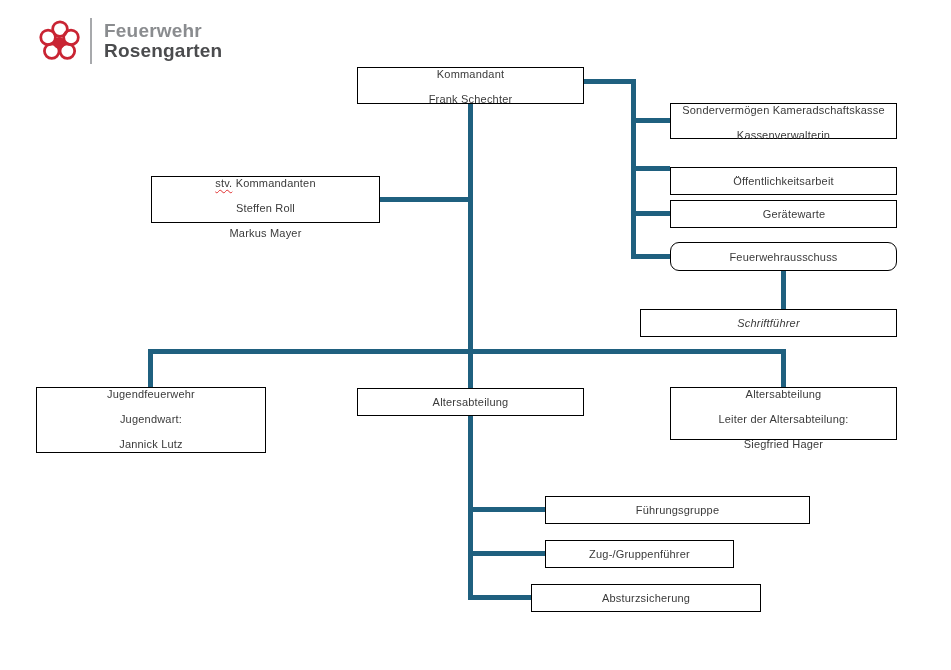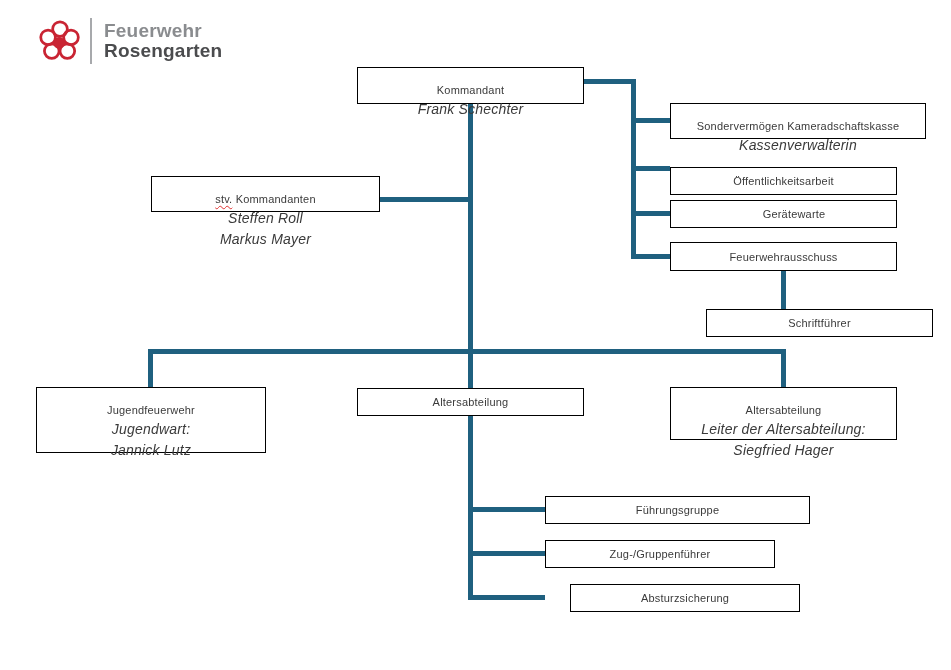--- a/index.html
+++ b/index.html
@@ -23,23 +23,23 @@
   .line{position:absolute;background:var(--connector,#1f607f);}
   
   .node{
     position:absolute;
     background:#ffffff;
     border:1px solid var(--border,#000);
     box-sizing:border-box;
     text-align:center;
   }
   .node .title{font-size:11px;color:var(--text,#3a3a3a);letter-spacing:.2px;}
-  .node .sub{font-size:14px;color:var(--text,#3a3a3a);margin-top:5px;letter-spacing:.2px;font-style:italic;}
+  .node .sub{font-size:11px;color:var(--text,#3a3a3a);margin-top:13px;letter-spacing:.2px;}
   .node.center-one{display:flex;align-items:center;justify-content:center;}
-  .node.multi{padding-top:16px;}
+  .node.multi{padding-top:0;}
   .misspelled{
     text-decoration:underline;
     text-decoration-style:wavy;
     text-decoration-color:#e03131;
     text-decoration-thickness:1px;
     text-underline-offset:2px;
   }
 </style>
 </head>
 <body>
@@ -85,42 +85,42 @@
 
   <div class="line" style="left:468px;top:507px;width:77px;height:5px;"></div>
   <div class="line" style="left:468px;top:551px;width:77px;height:5px;"></div>
   <div class="line" style="left:468px;top:595px;width:77px;height:5px;"></div>
 
   <div class="node multi" style="left:357px;top:67px;width:227px;height:37px;">
     <div class="title">Kommandant</div>
     <div class="sub">Frank Schechter</div>
   </div>
 
-  <div class="node multi" style="left:670px;top:103px;width:256px;height:36px;">
+  <div class="node multi" style="left:670px;top:103px;width:227px;height:36px;">
     <div class="title">Sondervermögen Kameradschaftskasse</div>
     <div class="sub">Kassenverwalterin</div>
   </div>
 
   <div class="node center-one" style="left:670px;top:155px;width:227px;height:28px;margin-top:12px;">
     <div class="title">Öffentlichkeitsarbeit</div>
   </div>
 
   <div class="node center-one" style="left:670px;top:200px;width:227px;height:28px;padding-left:21px;">
     <div class="title">Gerätewarte</div>
   </div>
 
-  <div class="node center-one" style="left:670px;top:242px;width:227px;height:29px;">
+  <div class="node center-one" style="left:670px;top:242px;width:227px;height:29px;border-radius:9px;">
     <div class="title">Feuerwehrausschuss</div>
   </div>
 
-  <div class="node center-one" style="left:706px;top:309px;width:227px;height:28px;">
+  <div class="node center-one" style="left:640px;top:309px;width:257px;height:28px;font-style:italic;">
     <div class="title">Schriftführer</div>
   </div>
 
-  <div class="node multi" style="left:151px;top:176px;width:229px;height:36px;">
+  <div class="node multi" style="left:151px;top:176px;width:229px;height:47px;">
     <div class="title"><span class="misspelled">stv.</span><span> Kommandanten</span></div>
     <div class="sub">Steffen Roll</div>
     <div class="sub">Markus Mayer</div>
   </div>
 
   <div class="node multi" style="left:36px;top:387px;width:230px;height:66px;">
     <div class="title">Jugendfeuerwehr</div>
     <div class="sub">Jugendwart:</div>
     <div class="sub">Jannick Lutz</div>
   </div>
@@ -132,21 +132,21 @@
   <div class="node multi" style="left:670px;top:387px;width:227px;height:53px;">
     <div class="title">Altersabteilung</div>
     <div class="sub">Leiter der Altersabteilung:</div>
     <div class="sub">Siegfried Hager</div>
   </div>
 
   <div class="node center-one" style="left:545px;top:496px;width:265px;height:28px;">
     <div class="title">Führungsgruppe</div>
   </div>
 
-  <div class="node center-one" style="left:545px;top:540px;width:230px;height:28px;">
+  <div class="node center-one" style="left:545px;top:540px;width:189px;height:28px;">
     <div class="title">Zug-/Gruppenführer</div>
   </div>
 
-  <div class="node center-one" style="left:570px;top:584px;width:230px;height:28px;">
+  <div class="node center-one" style="left:531px;top:584px;width:230px;height:28px;">
     <div class="title">Absturzsicherung</div>
   </div>
 
 </div>
 
 </body></html>

